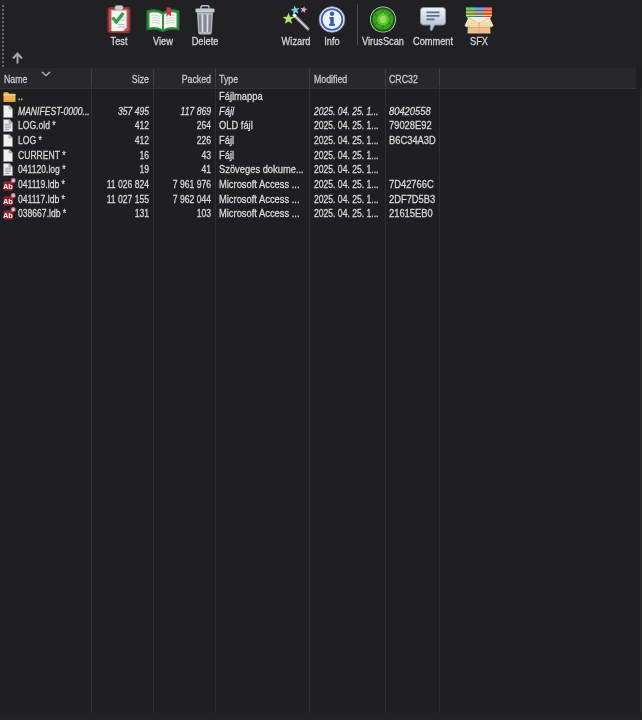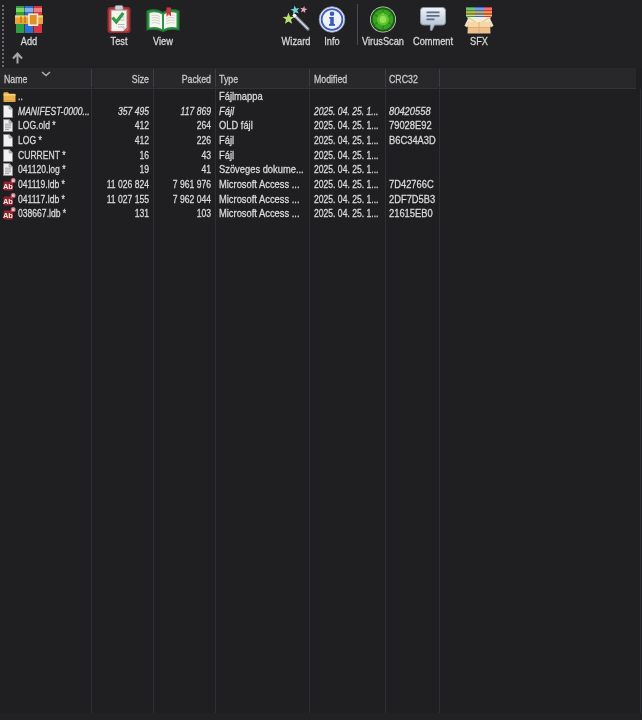--- a/index.html
+++ b/index.html
@@ -36,36 +36,20 @@
   .c-crc  { left:389px; transform:scaleX(0.85); }
   .ricon { position:absolute; left:3px; top:1px; }
   #status { position:absolute; left:0; top:713px; width:642px; height:7px; background:#222225; }
 </style>
 </head>
 <body>
 <div id="toolbar">
   <div id="grip"></div>
   <div id="tsep"></div>
 
-  <div class="tbtn" style="left:-1px;">
-    <svg width="28" height="29" viewBox="0 0 28 29">
-      <rect x="1" y="1" width="8.3" height="27" fill="#2e9e42"></rect>
-      <rect x="1" y="3" width="8.3" height="4" fill="#7fd35f"></rect>
-      <rect x="9.8" y="1" width="8.3" height="27" fill="#2f6fd4"></rect>
-      <rect x="9.8" y="3" width="8.3" height="4" fill="#7fb0ec"></rect>
-      <rect x="18.6" y="1" width="8.4" height="27" fill="#d93540"></rect>
-      <rect x="18.6" y="3" width="8.4" height="4" fill="#f08080"></rect>
-      <rect x="0" y="10.5" width="28" height="8.5" fill="#eaa43a"></rect>
-      <rect x="0" y="10.5" width="28" height="2" fill="#f6cf7d"></rect>
-      <rect x="5" y="11.5" width="2" height="6.5" fill="#c8841e"></rect>
-      <rect x="9" y="11.5" width="2" height="6.5" fill="#c8841e"></rect>
-      <rect x="14" y="9.2" width="8.5" height="11" fill="#e09026" stroke="#f5ecd8" stroke-width="1.6"></rect>
-    </svg>
-    <div class="lbl">Add</div>
-  </div>
 
 
   <div class="tbtn" style="left:89px;">
     <svg width="28" height="29" viewBox="0 0 28 29">
       <rect x="2.5" y="2" width="23" height="26" rx="3" fill="#a02c32"></rect>
       <rect x="4.3" y="3.8" width="19.4" height="22.4" rx="2" fill="#bc5a5a"></rect>
       <rect x="10" y="0.5" width="8" height="4.5" rx="1.5" fill="#cdd2d6" stroke="#8a9096" stroke-width="0.7"></rect>
       <path d="M6.5 5.5 h15 v17 l-3.5 3.5 h-11.5 z" fill="#f5f5f0" stroke="#c8c8c0" stroke-width="0.5"></path>
       <path d="M18 26 l3.5-3.5 h-3.5 z" fill="#d8d8cf"></path>
       <path d="M14.5 12 h5 M14.5 15 h5 M13 19.5 h6.5 M13 22 h6.5" stroke="#b8b8c0" stroke-width="1" fill="none"></path>
@@ -78,20 +62,30 @@
     <svg width="36" height="27" viewBox="0 0 36 27" style="top:3px;">
       <path d="M2 4 C7 2 13 2.5 18 5.5 C23 2.5 29 2 34 4 V23 C29 21.5 23 22 18 24.5 C13 22 7 21.5 2 23 Z" fill="#2f9244" stroke="#1f7030" stroke-width="1.2"></path>
       <path d="M4.5 6 C9 4.5 13.5 5.3 17 7.5 V22 C13.5 20 9 19.3 4.5 20.5 Z" fill="#f6f6f2"></path>
       <path d="M31.5 6 C27 4.5 22.5 5.3 19 7.5 V22 C22.5 20 27 19.3 31.5 20.5 Z" fill="#f6f6f2"></path>
       <path d="M6.5 8.5 c3-0.8 6-0.3 8.5 1 M6.5 11 c3-0.8 6-0.3 8.5 1 M6.5 13.5 c3-0.8 6-0.3 8.5 1 M6.5 16 c3-0.8 6-0.3 8.5 1 M29.5 8.5 c-3-0.8 -6-0.3 -8.5 1 M29.5 11 c-3-0.8 -6-0.3 -8.5 1 M29.5 13.5 c-3-0.8 -6-0.3 -8.5 1 M29.5 16 c-3-0.8 -6-0.3 -8.5 1" stroke="#c2c2ba" stroke-width="0.7" fill="none"></path>
       <path d="M21.5 0.5 h4.5 v9 l-2.25 -2.2 l-2.25 2.2 z" fill="#d8303a"></path>
     </svg>
     <div class="lbl">View</div>
   </div>
 
+  <div class="tbtn" style="left:175px;">
+    <svg width="28" height="30" viewBox="0 0 28 30">
+      <rect x="10" y="0.8" width="8" height="3.6" rx="1.2" fill="none" stroke="#b9bdc3" stroke-width="1.4"></rect>
+      <rect x="4.5" y="3.6" width="19" height="3.8" rx="1" fill="#c7cbd1"></rect>
+      <path d="M6 7.4 h16 l-1.2 20.2 a2 2 0 0 1 -2 1.9 h-9.6 a2 2 0 0 1 -2-1.9 z" fill="#b4b8bf"></path>
+      <path d="M9.1 9.5 l0.4 17.5 M14 9.5 v17.5 M18.9 9.5 l-0.4 17.5" stroke="#85878d" stroke-width="2.6" fill="none"></path>
+      <path d="M11.2 9.5 l0.2 17.5 M16.7 9.5 l-0.2 17.5" stroke="#dfe2e6" stroke-width="1.2" fill="none"></path>
+    </svg>
+    <div class="lbl">Delete</div>
+  </div>
 
 
   <div class="tbtn" style="left:266px;">
     <svg width="28" height="28" viewBox="0 0 28 28">
       <path d="M12.5 10.5 L26 24" stroke="#7d838c" stroke-width="3.2" stroke-linecap="round"></path>
       <path d="M12 10 L25.5 23.5" stroke="#dde1e6" stroke-width="1.2" stroke-linecap="round"></path>
       <rect x="10.9" y="8.9" width="3.2" height="3.2" fill="#f2f4f6" transform="rotate(45 12.5 10.5)"></rect>
       <path d="M6.5 7.6 L8.0 11.7 L12.4 11.9 L9.0 14.6 L10.1 18.8 L6.5 16.4 L2.9 18.8 L4.0 14.6 L0.6 11.9 L5.0 11.7 Z" fill="#b6e26e"></path>
       <path d="M12.4 0.5 L14.1 3.4 L17.4 2.9 L15.2 5.5 L16.7 8.5 L13.5 7.2 L11.1 9.5 L11.4 6.1 L8.4 4.5 L11.8 3.8 Z" fill="#6fd2dc"></path>
       <path d="M22.3 0.9 L22.8 3.5 L25.4 4.1 L23.0 5.4 L23.3 8.0 L21.3 6.2 L18.9 7.2 L20.0 4.8 L18.2 2.8 L20.9 3.2 Z" fill="#e9a4ba"></path>

